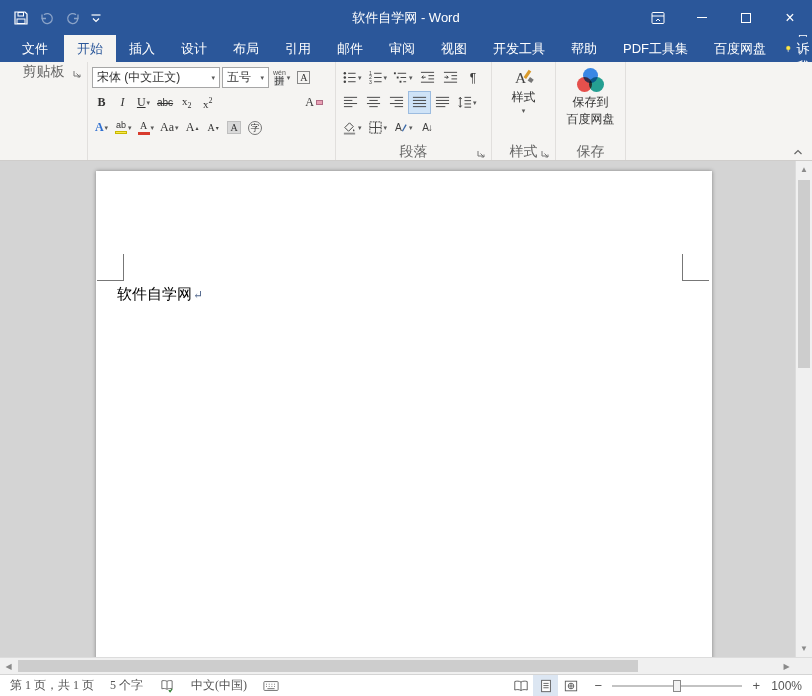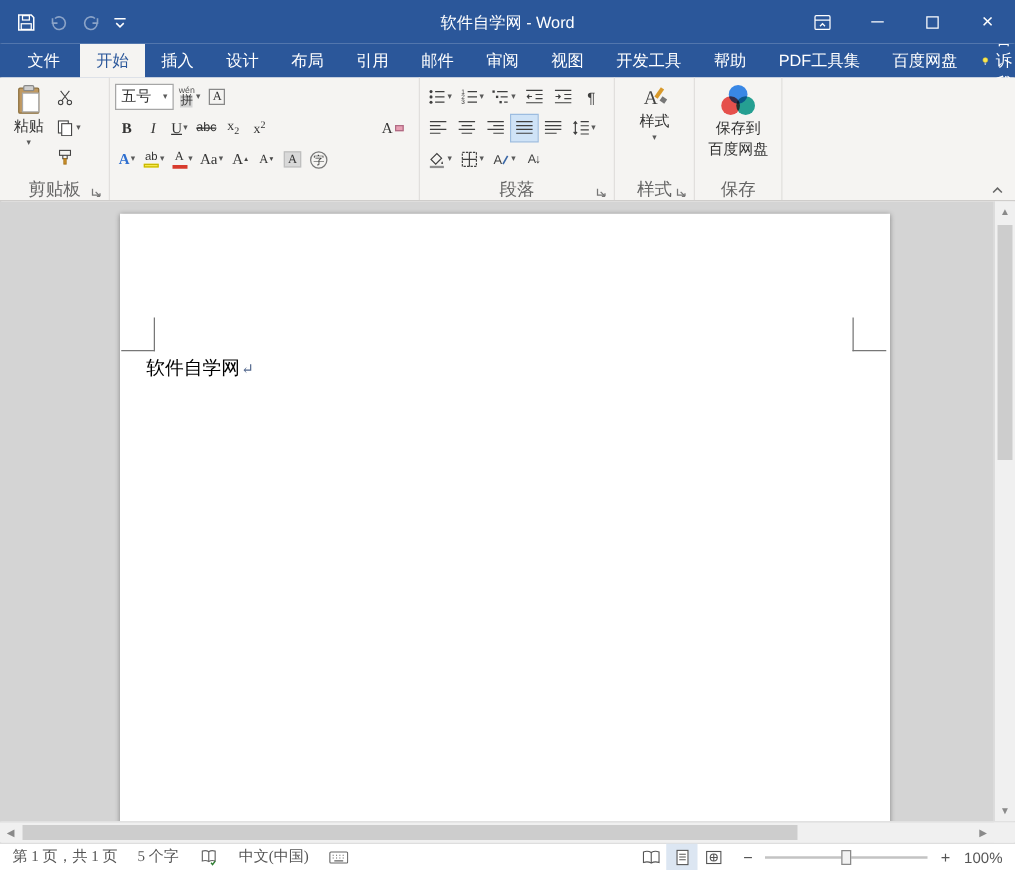--- a/index.html
+++ b/index.html
@@ -350,58 +350,35 @@
           </svg>
         <span>告诉我</span>
       </div>
 
     </div>
   </div>
 
   <div class="ribbon">
 
     <div class="rgroup" style="width:88px">
-      <div class="gbody">
-        <div class="bigv" style="padding-top:2px">
-          <svg class="styles-icon" style="width:20px;height:25px">
-              <use href="#s-clipboard"></use>
-            </svg>
-          <span class="blabel">粘贴</span>
-          <span class="dd">▾</span>
-        </div>
-        <div class="clipside">
-          <div class="sbtn">
-              <svg>
-                <use href="#s-scissors"></use>
-              </svg>
-            </div>
-          <div class="sbtn">
-              <svg>
-                <use href="#s-copy"></use>
-              </svg>
-              <span class="dd">▾</span>
-            </div>
-          <div class="sbtn">
-              <svg>
-                <use href="#s-brush"></use>
-              </svg>
-            </div>
-        </div>
-      </div>
       <div class="glabel">
         <span>剪贴板</span>
         <span class="launcher"><svg>
               <use href="#s-launcher"></use>
             </svg></span>
       </div>
     </div>
 
     <div class="rgroup" style="width:248px">
       <div class="gbody fontcol" style="flex-direction:column">
         <div class="frow">
+          <div class="combo" style="width:128px">
+            <span class="cv">宋体 (中文正文)</span>
+            <span class="dd">▾</span>
+          </div>
           <div class="combo" style="width:47px">
             <span class="cv">五号</span>
             <span class="dd">▾</span>
           </div>
           <div class="ibtn">
             <span class="phon">
               <span class="top">wén</span>
               <span class="main">拼</span>
             </span>
             <span class="dd">▾</span>

